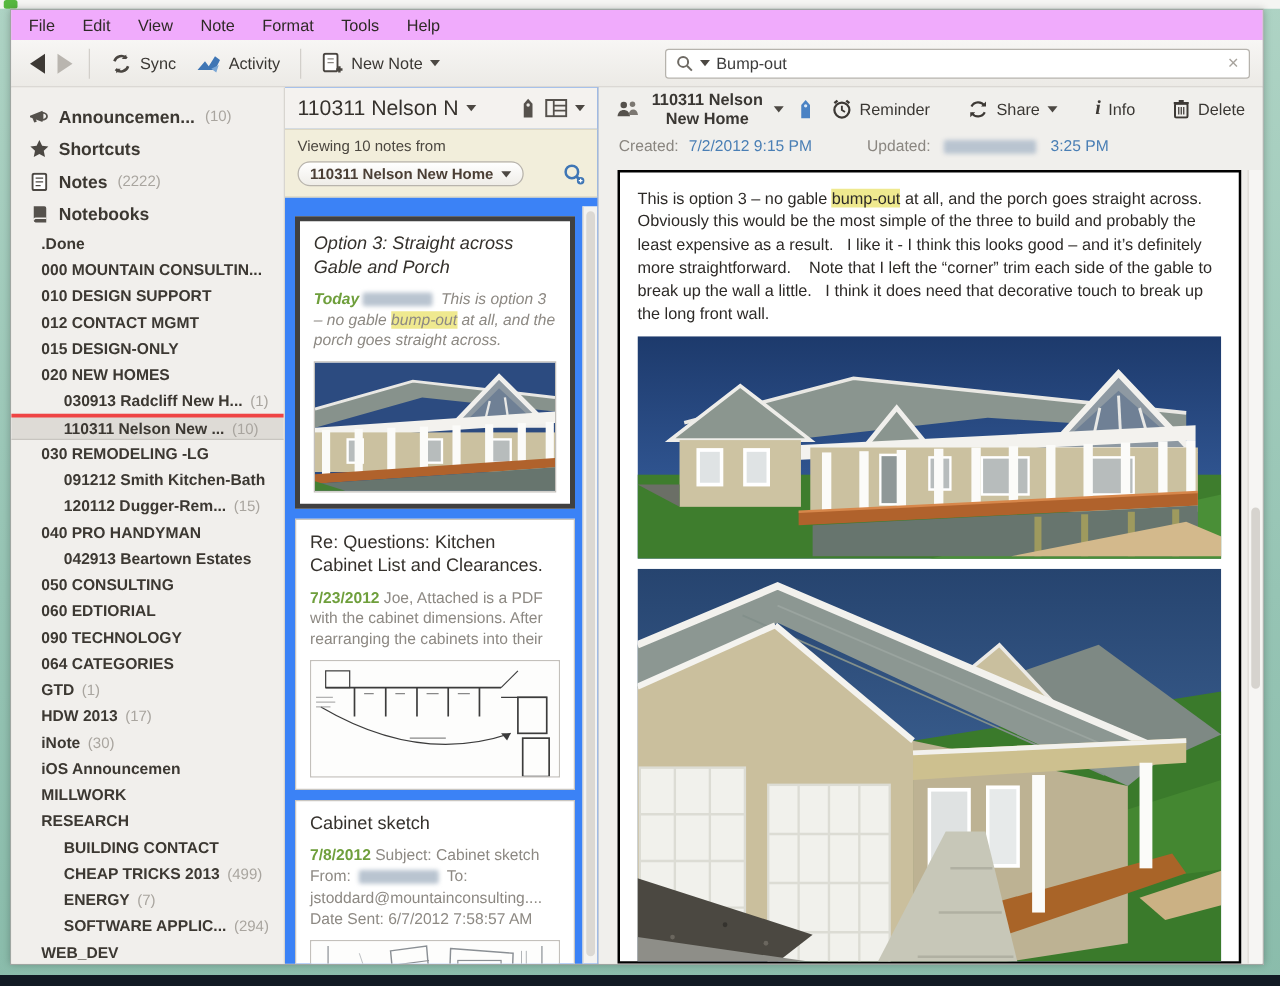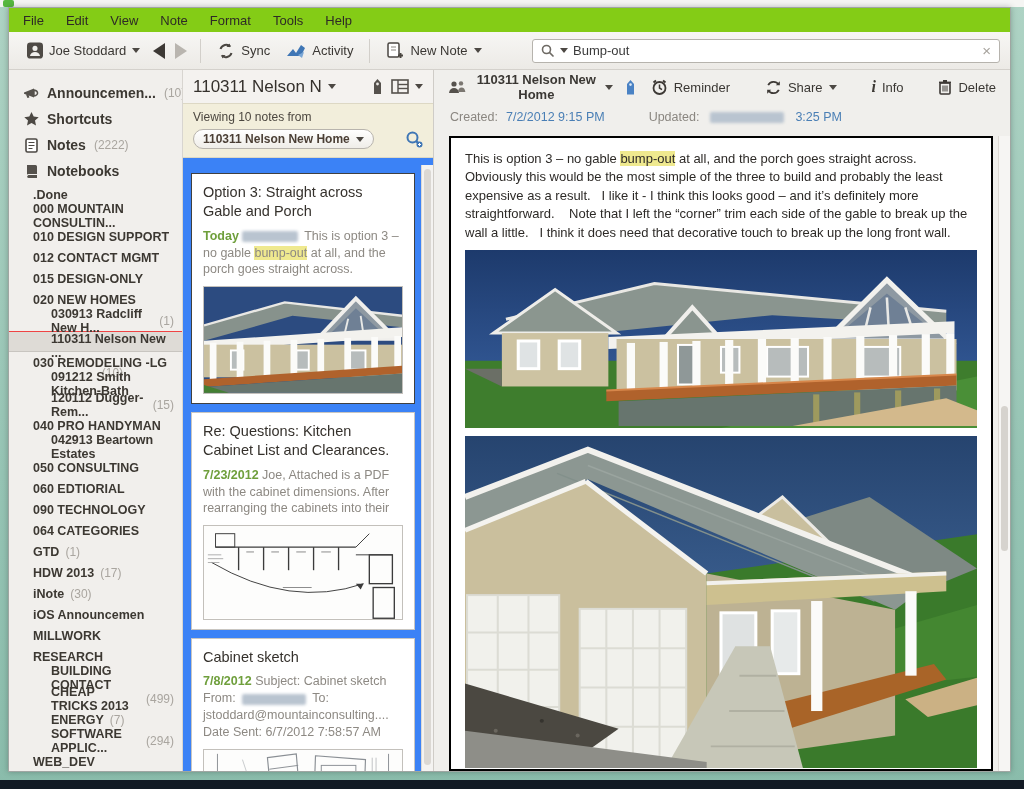--- a/index.html
+++ b/index.html
@@ -9,21 +9,21 @@
 
   .top-strip { position:absolute; top:0; left:0; right:0; height:7px; background:#f5f5f3; }
   .app-dot { position:absolute; top:0; left:3px; width:11px; height:7px; background:#57b83f; border-radius:2px; }
   .bottom-dark { position:absolute; bottom:0; left:0; right:0; height:9px; background:#121a24; }
 
   .win { position:absolute; top:7px; left:8px; right:13px; bottom:17px; background:#f2f1ee;
     border:1px solid #9fa6a2; box-shadow:0 0 6px rgba(0,0,0,.25); display:flex; flex-direction:column; }
 
   
   .menubar { height:24px; display:flex; align-items:center; gap:22px; padding:0 14px;
-    font-size:13px; color:#2e2a26; background:#84cc16; }
+    font-size:13px; color:#2e2a26; background:#f0abfc; }
   .menubar span { cursor:default; }
   .toolbar { height:38px; display:flex; align-items:center; padding:0 10px;
     background:linear-gradient(#f7f6f4,#eceae6); border-bottom:1px solid #d4d1cc; }
   .tb-btn { display:flex; align-items:center; gap:6px; background:none; border:none;
     font-family:inherit; font-size:13px; color:#3a3733; padding:4px 8px; cursor:pointer; }
   .caret { width:0; height:0; border-left:4px solid transparent; border-right:4px solid transparent;
     border-top:5px solid #4c4843; display:inline-block; }
   .nav-arrow { width:0; height:0; display:inline-block; margin:0 5px; cursor:pointer; }
   .nav-back { border-top:8px solid transparent; border-bottom:8px solid transparent; border-right:12px solid #3d3935; }
   .nav-fwd  { border-top:8px solid transparent; border-bottom:8px solid transparent; border-left:12px solid #b9b5af; }
@@ -31,42 +31,42 @@
   .searchbox { margin-left:auto; width:468px; height:24px; background:#fff; border:1px solid #b6b3ad;
     border-radius:3px; display:flex; align-items:center; padding:0 8px; gap:5px; font-size:13px; color:#3b3b3b; }
   .searchbox .val { flex:0 0 auto; }
   .searchbox .spacer { flex:1; }
   .clear-x { color:#a7a39d; font-size:15px; line-height:1; cursor:pointer; }
 
   
   .main { flex:1; display:flex; min-height:0; }
 
   
-  .sidebar { width:174px; background:#f1efec; border-right:1px solid #d8d5d0; padding-top:10px; overflow:hidden; }
+  .sidebar { width:219px; background:#f1efec; border-right:1px solid #d8d5d0; padding-top:10px; overflow:hidden; }
   .sb-item { display:flex; align-items:center; gap:8px; padding:0 8px 0 14px; height:26px;
     font-size:14px; font-weight:bold; color:#3c3832; cursor:pointer; }
   .sb-note { height:21px; font-size:12.5px; padding-left:24px; gap:6px; }
   .sb-indent { padding-left:42px; }
   .sb-count { font-weight:normal; color:#a9a59f; font-size:12px; }
-  .sb-sel { background:#dedbd6; border-top:1px solid #ef4444; border-bottom:1px solid #c8c5c0;flex-direction:column; }
+  .sb-sel { background:#dedbd6; border-top:3px solid #ef4444; border-bottom:1px solid #c8c5c0; }
   .sb-ico { width:16px; display:inline-flex; justify-content:center; }
 
   
   .notelist { width:251px; background:#3b82f6; border-right:1px solid #cfccc7; position:relative; overflow:hidden; }
   .nl-header { height:33px; display:flex; align-items:center; padding:0 10px; background:#f4f2ef;
     font-size:17px; color:#35312c; gap:6px; }
   .nl-header .sp { flex:1; }
   .nl-filter { background:#f2eedb; border-top:1px solid #ddd8c4; border-bottom:1px solid #ddd8c4; padding:6px 10px 8px; }
   .nl-filter .lbl { font-size:12px; font-weight:normal; color:#4b463f; margin-bottom:5px; }
   .nl-filter-row { display:flex; align-items:center; }
   .nb-pill { display:inline-flex; align-items:center; gap:6px; background:linear-gradient(#fff,#efede8);
     border:1px solid #b8b4ad; border-radius:10px; padding:2px 9px; font-size:12px; font-weight:bold; color:#4b3f35; cursor:pointer; }
   .cards { position:absolute; top:95px; bottom:0; left:0; right:12px; padding:8px 6px 0 8px; overflow:hidden; }
   .card { background:#fff; border:1px solid #c9c6c1; padding:9px 11px; margin-bottom:8px; cursor:pointer; }
-  .card-sel { border:1px solid #404040; }
+  .card-sel { border:4px solid #404040;font-style:italic; }
   .card h3 { font-size:14.5px; font-weight:normal; color:#35312c; line-height:1.3; }
   .card .snip { margin-top:7px; font-size:12.5px; line-height:1.35; color:#8d8983; white-space:pre-wrap; }
   .seg-green { color:#6f9f3c; font-weight:bold; }
   .seg-hl { background:#efe98f; }
   .redacted { display:inline-block; height:11px; background:#b9c4d0; border-radius:2px;
     filter:blur(1.5px); vertical-align:middle; margin:0 3px; }
   .thumb { margin-top:8px; border:1px solid #c3c0bb; display:block; width:100%; }
   .nl-scroll { position:absolute; top:95px; bottom:0; right:0; width:12px; background:#f4f3f1; border-left:1px solid #dcd9d4; }
   .nl-thumb { position:absolute; top:4px; bottom:6px; left:2px; right:2px; background:#dbd8d3; border-radius:4px; }
 
@@ -100,31 +100,20 @@
     <span>File</span>
     <span>Edit</span>
     <span>View</span>
     <span>Note</span>
     <span>Format</span>
     <span>Tools</span>
     <span>Help</span>
   </div>
 
   <div class="toolbar">
-    <button class="tb-btn">
-      <span class="sb-ico">
-        <svg class="ic" width="19" height="19" viewBox="0 0 19 19">
-            <rect x="0" y="0" width="19" height="19" rx="4" fill="#4e4a45"></rect>
-            <circle cx="9.5" cy="7" r="3" fill="#f0efec"></circle>
-            <path d="M3.5 16c.6-3.2 3-4.6 6-4.6s5.4 1.4 6 4.6z" fill="#f0efec"></path>
-          </svg>
-      </span>
-      <span>Joe Stoddard</span>
-      <span class="caret"></span>
-    </button>
     <span class="nav-arrow nav-back"></span>
     <span class="nav-arrow nav-fwd"></span>
     <span class="tb-sep"></span>
     <button class="tb-btn">
       <span>
         <svg class="ic" width="18" height="18" viewBox="0 0 18 18" fill="none" stroke="#4a4playe6">
             <path d="M3.5 7a6 6 0 0 1 10-2.4" stroke="#4a4641" stroke-width="2"></path>
             <path d="M13 1.5v3.6h-3.6" fill="#4a4641" stroke="none"></path>
             <path d="M14.5 11a6 6 0 0 1-10 2.4" stroke="#4a4641" stroke-width="2"></path>
             <path d="M5 16.5v-3.6h3.6" fill="#4a4641" stroke="none"></path>

